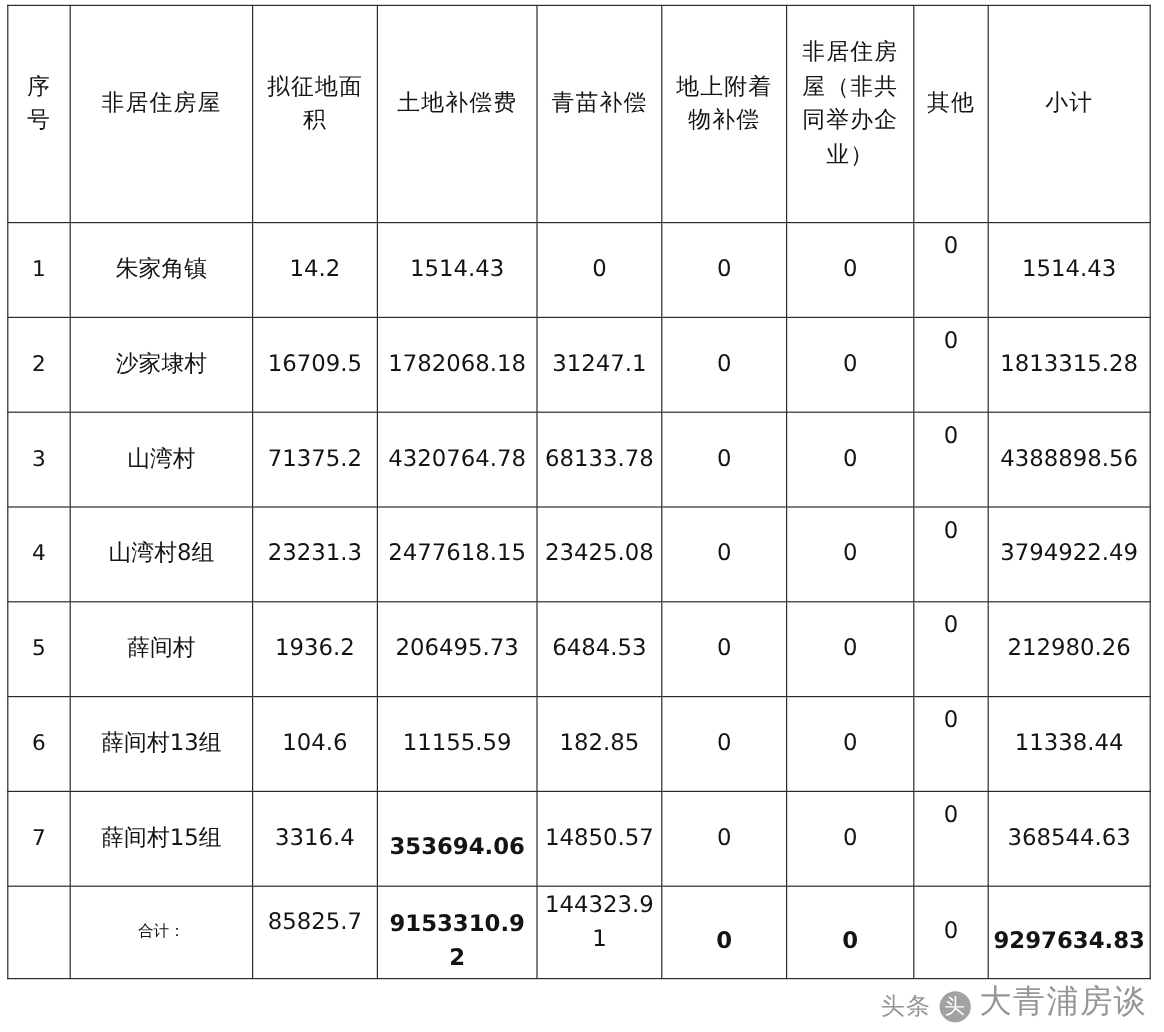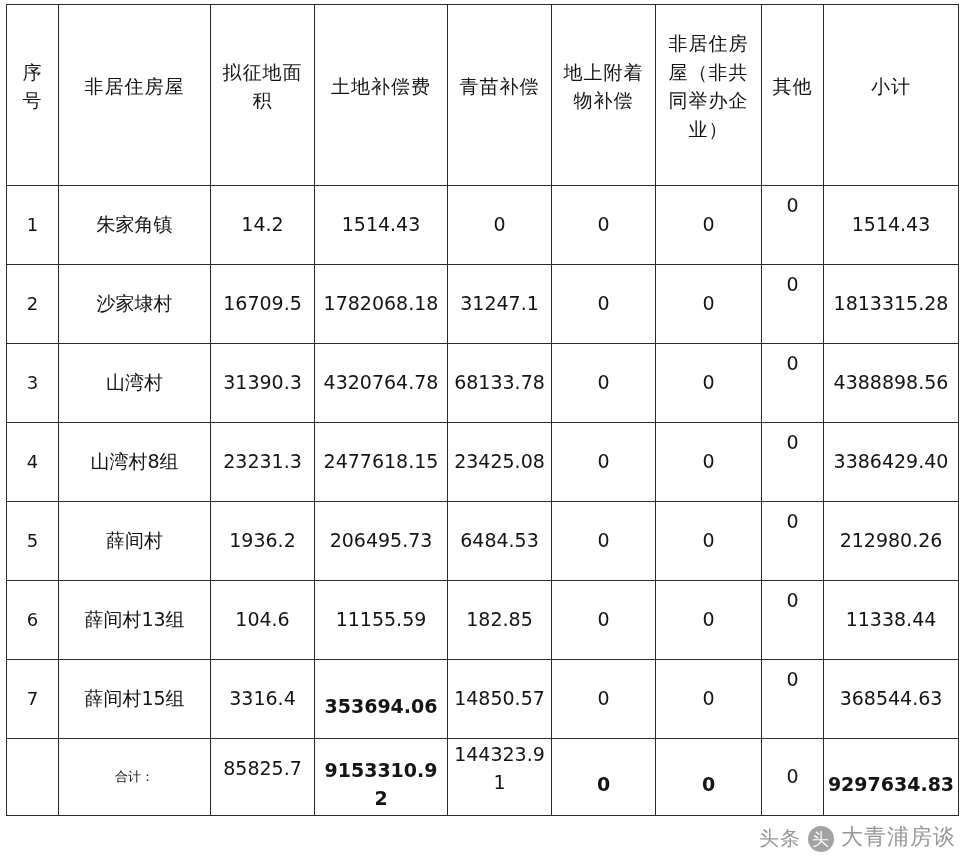--- a/index.html
+++ b/index.html
@@ -102,21 +102,21 @@
     width: 26px;
     height: 26px;
     border-radius: 50%;
     background: #9b9b9b;
     color: #ffffff;
     font-size: 17px;
     line-height: 26px;
     text-align: center;
   }
   #watermark .wm-label { font-size: 20px; }
-  #watermark .wm-text { font-size: 22px; }
+  #watermark .wm-text { font-size: 27px; }
 </style>
 </head>
 <body>
 
 <div id="sheet">
   <table class="land-table">
     <colgroup>
       <col class="c0">
         <col class="c1">
         <col class="c2">
@@ -180,39 +180,39 @@
         <td>31247.1</td>
         <td>0</td>
         <td>0</td>
         <td class="other-col">0</td>
         <td>1813315.28</td>
       </tr>
 
       <tr class="data-row">
         <td class="idx">3</td>
         <td>山湾村</td>
-        <td>31390.3</td>
+        <td>71375.2</td>
         <td>4320764.78</td>
         <td>68133.78</td>
         <td>0</td>
         <td>0</td>
         <td class="other-col">0</td>
         <td>4388898.56</td>
       </tr>
 
       <tr class="data-row">
         <td class="idx">4</td>
         <td>山湾村8组</td>
         <td>23231.3</td>
         <td>2477618.15</td>
         <td>23425.08</td>
         <td>0</td>
         <td>0</td>
         <td class="other-col">0</td>
-        <td>3386429.40</td>
+        <td>3794922.49</td>
       </tr>
 
       <tr class="data-row">
         <td class="idx">5</td>
         <td>薛间村</td>
         <td>1936.2</td>
         <td>206495.73</td>
         <td>6484.53</td>
         <td>0</td>
         <td>0</td>

